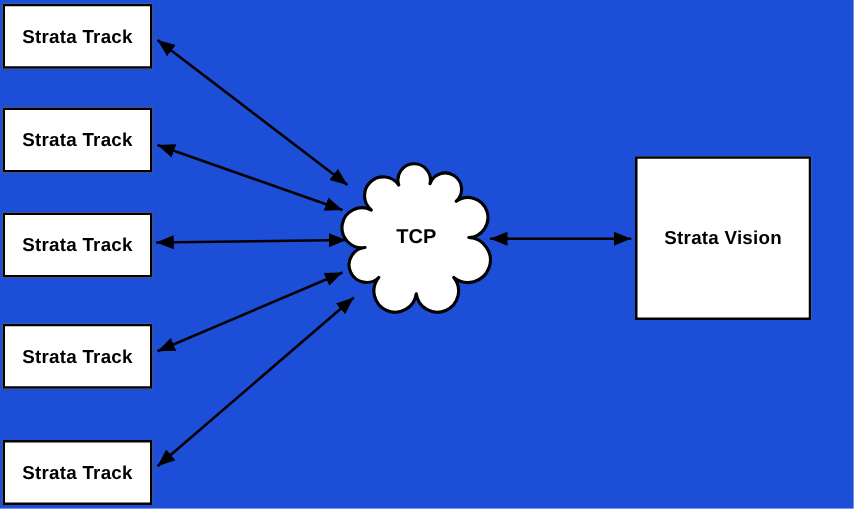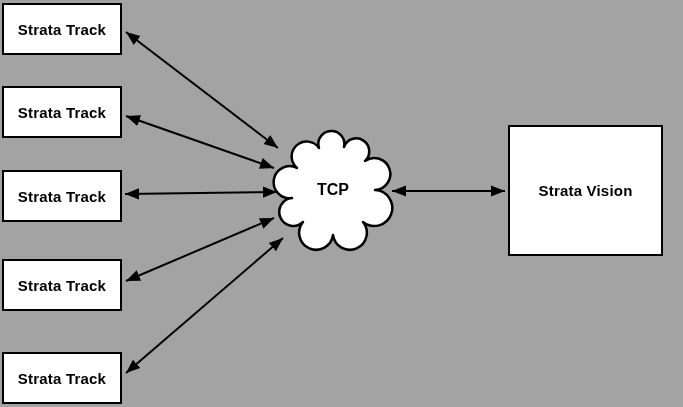--- a/index.html
+++ b/index.html
@@ -5,21 +5,21 @@
   html, body {
     margin: 0;
     padding: 0;
     background: #ffffff;
     font-family: "Liberation Sans", "DejaVu Sans", sans-serif;
   }
   .stage {
     position: relative;
     width: 683px;
     height: 407px;
-    background: #a3a3a3;
+    background: #1d4ed8;
     overflow: hidden;
   }
   .diagram-svg {
     position: absolute;
     left: 0;
     top: 0;
     width: 683px;
     height: 407px;
   }
   .node {
@@ -38,21 +38,21 @@
     color: #000000;
     letter-spacing: 0.2px;
     white-space: nowrap;
   }
   .track-node { left: 2px; width: 120px; height: 52px; }
   .track-1 { top: 3px; }
   .track-2 { top: 86px; }
   .track-3 { top: 170px; }
   .track-4 { top: 259px; }
   .track-5 { top: 352px; }
-  .vision-node { left: 508px; top: 125px; width: 155px; height: 131px; }
+  .vision-node { left: 508px; top: 125px; width: 141px; height: 131px; }
   .cloud-label {
     position: absolute;
     left: 333px;
     top: 190px;
     transform: translate(-50%, -50%);
     font-size: 16px;
     font-weight: bold;
     color: #000000;
     white-space: nowrap;
     text-align: center;

